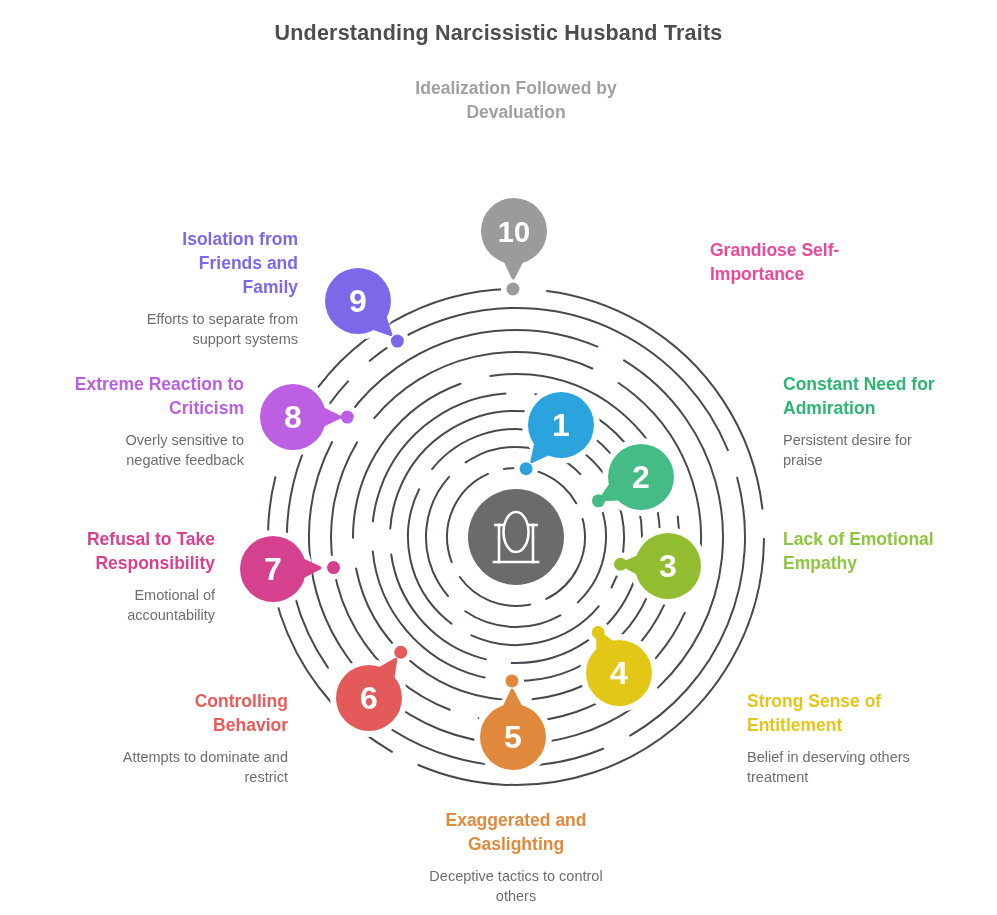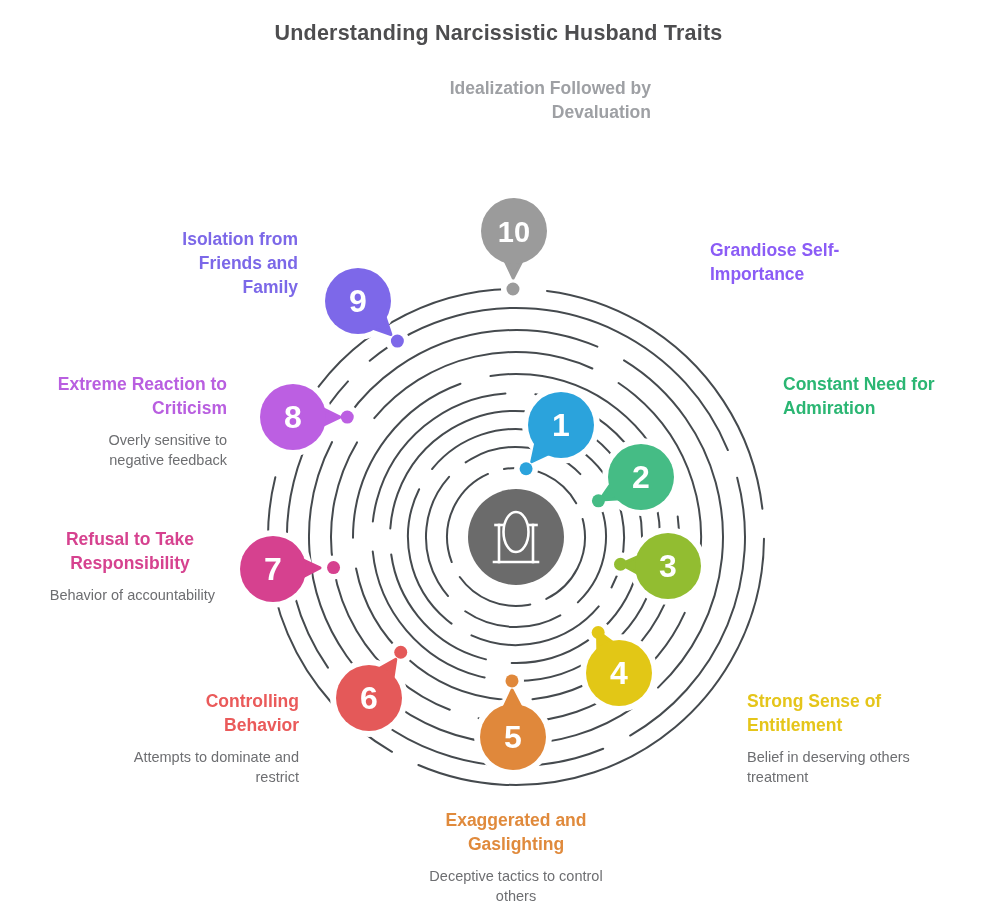--- a/index.html
+++ b/index.html
@@ -148,47 +148,50 @@
       <circle cx="397.37181485355325" cy="341.121584423244" r="6.5" fill="#7d68e9"></circle>
       <g>
         <path d="M 524.6 255.8 L 513.2 278.0 L 502.6 255.5 Z" fill="#9b9b9b" stroke="#9b9b9b" stroke-width="3" stroke-linejoin="round"></path>
         <circle cx="514" cy="231" r="33" fill="#9b9b9b"></circle>
         <text x="514" y="242" text-anchor="middle" font-family="&quot;Liberation Sans&quot;, sans-serif" font-size="29" font-weight="bold" fill="#ffffff">10</text>
       </g>
       <circle cx="512.9701837928587" cy="289.0185083242079" r="6.5" fill="#9b9b9b"></circle>
     </svg>
   <div id="labels">
       <div class="label-block align-left" style="left: 710px; top: 238px; width: 210px;">
-        <h3 style="color: #8b5cf6;">Grandiose Self-Importance</h3>
+        <h3 style="color: #ec4899;">Grandiose Self-Importance</h3>
       </div>
       <div class="label-block align-left" style="left: 783px; top: 372px; width: 170px;">
         <h3 style="color: rgb(43, 182, 115);">Constant Need for Admiration</h3>
+        <p>Persistent desire for praise</p>
       </div>
       <div class="label-block align-left" style="left: 783px; top: 527px; width: 175px;">
+        <h3 style="color: rgb(141, 198, 63);">Lack of Emotional Empathy</h3>
       </div>
       <div class="label-block align-left" style="left: 747px; top: 689px; width: 165px;">
         <h3 style="color: rgb(229, 197, 26);">Strong Sense of Entitlement</h3>
         <p>Belief in deserving others treatment</p>
       </div>
       <div class="label-block align-center" style="left: 411px; top: 808px; width: 210px;">
         <h3 style="color: rgb(224, 138, 60);">Exaggerated and Gaslighting</h3>
         <p>Deceptive tactics to control others</p>
       </div>
-      <div class="label-block align-right" style="left: 127px; top: 689px; width: 172px;">
+      <div class="label-block align-right" style="left: 116px; top: 689px; width: 172px;">
         <h3 style="color: rgb(234, 90, 90);">Controlling Behavior</h3>
         <p>Attempts to dominate and restrict</p>
       </div>
       <div class="label-block align-right" style="left: 45px; top: 527px; width: 170px;">
-        <h3 style="color: rgb(214, 66, 143); text-align: center;">Refusal to Take Responsibility</h3>
-        <p>Behavior of accountability</p>
+        <h3 style="color: rgb(214, 66, 143);">Refusal to Take Responsibility</h3>
+        <p>Emotional of accountability</p>
       </div>
-      <div class="label-block align-right" style="left: 55px; top: 372px; width: 172px;">
+      <div class="label-block align-right" style="left: 72px; top: 372px; width: 172px;">
         <h3 style="color: rgb(185, 95, 224);">Extreme Reaction to Criticism</h3>
         <p>Overly sensitive to negative feedback</p>
       </div>
       <div class="label-block align-right" style="left: 122px; top: 227px; width: 176px;">
         <h3 style="color: rgb(124, 104, 232); width: 142px;">Isolation from Friends and Family</h3>
+        <p>Efforts to separate from support systems</p>
       </div>
       <div class="label-block align-center" style="left: 381px; top: 76px; width: 270px;">
-        <h3 style="color: rgb(158, 160, 164); text-align: right;">Idealization Followed by Devaluation</h3>
+        <h3 style="color: rgb(158, 160, 164);">Idealization Followed by Devaluation</h3>
       </div>
     </div>
 </div>
 
 </body></html>

